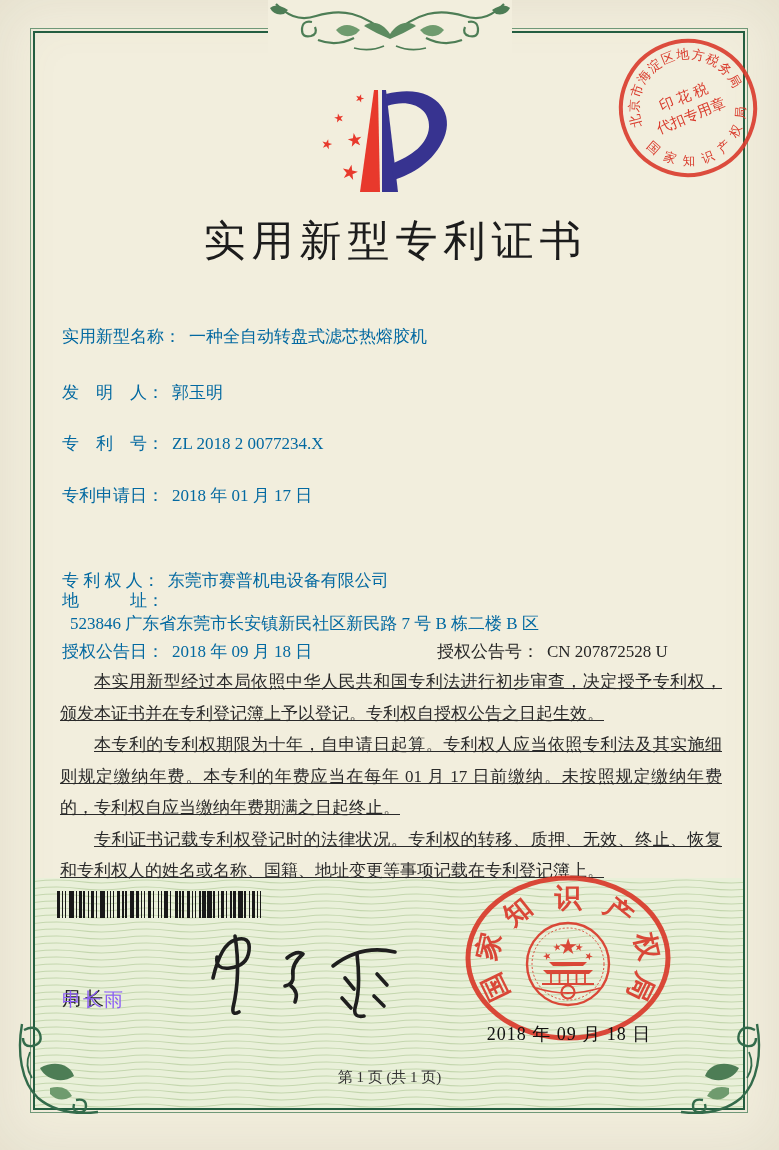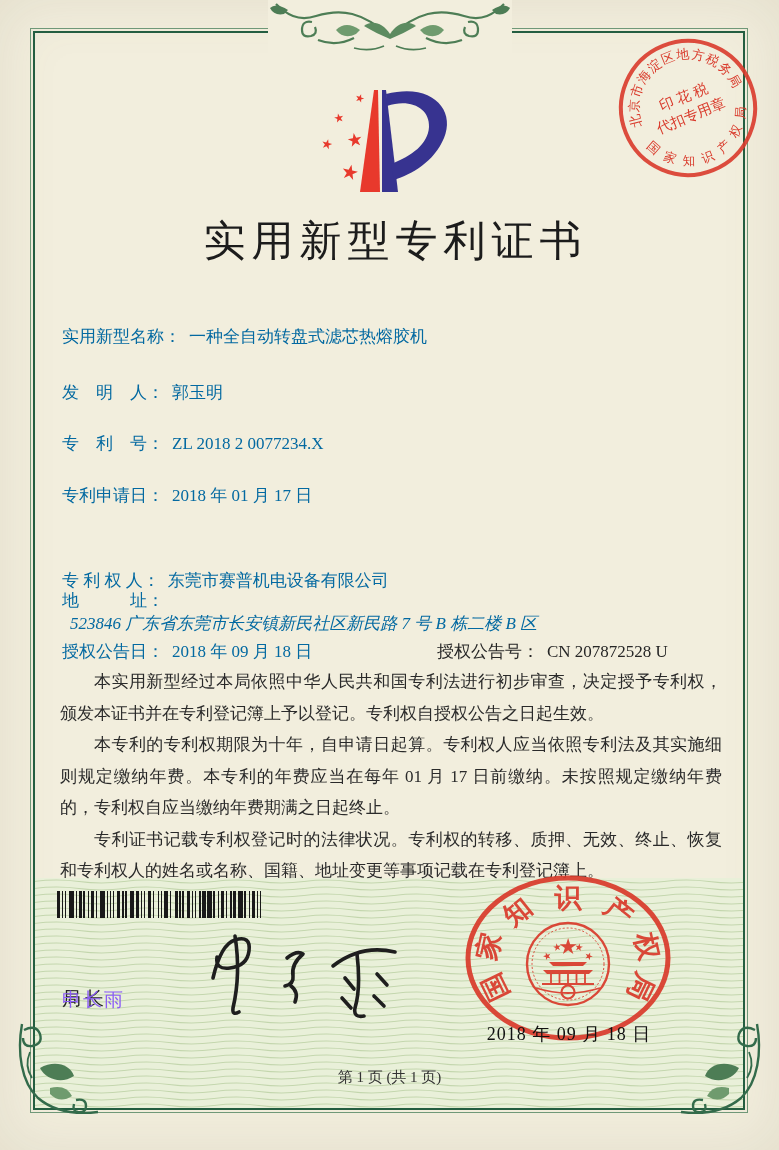--- a/index.html
+++ b/index.html
@@ -16,25 +16,25 @@
   
   .cert-no{position:absolute;left:57px;top:88px;font-size:17px;color:#3b3b3b;
            letter-spacing:2px;}
   
   .title{position:absolute;left:0;width:779px;top:213px;text-align:center;
          font-size:42px;color:#1c1c1c;letter-spacing:6px;padding-left:6px;}
   
   .frow{position:absolute;left:62px;font-size:17px;color:#0369a1;white-space:nowrap;}
   .frow .fvalue{margin-left:8px;}
   .frow.wrap{white-space:normal;width:660px;}
-  .frow.wrap .fvalue{display:inline-block;width:556px;vertical-align:top;white-space:normal;font-style:italic;}
+  .frow.wrap .fvalue{display:inline-block;width:556px;vertical-align:top;white-space:normal;}
   .grant-right{position:absolute;left:437px;font-size:17px;color:#262626;white-space:nowrap;}
   
   .paras{position:absolute;left:60px;top:666px;width:662px;font-size:17px;
-         line-height:31.5px;color:#2a2a2a;text-align:justify;}
+         line-height:31.5px;color:#2a2a2a;text-align:justify;text-decoration:underline;}
   .paras p{margin:0;text-indent:2em;}
   
   .barcode{position:absolute;left:57px;top:891px;width:226px;height:27px;
            display:flex;align-items:stretch;}
   .barcode .bar{background:#191919;height:100%;}
   
   .signer-title{position:absolute;left:62px;top:949px;font-size:19px;color:#222;
                 font-family:"Liberation Sans","DejaVu Sans",sans-serif;letter-spacing:4px;margin-top:37px;}
   .signer-name{position:absolute;left:62px;top:987px;font-size:19px;color:#8b5cf6;
                font-family:"Liberation Sans","DejaVu Sans",sans-serif;letter-spacing:2px;}

